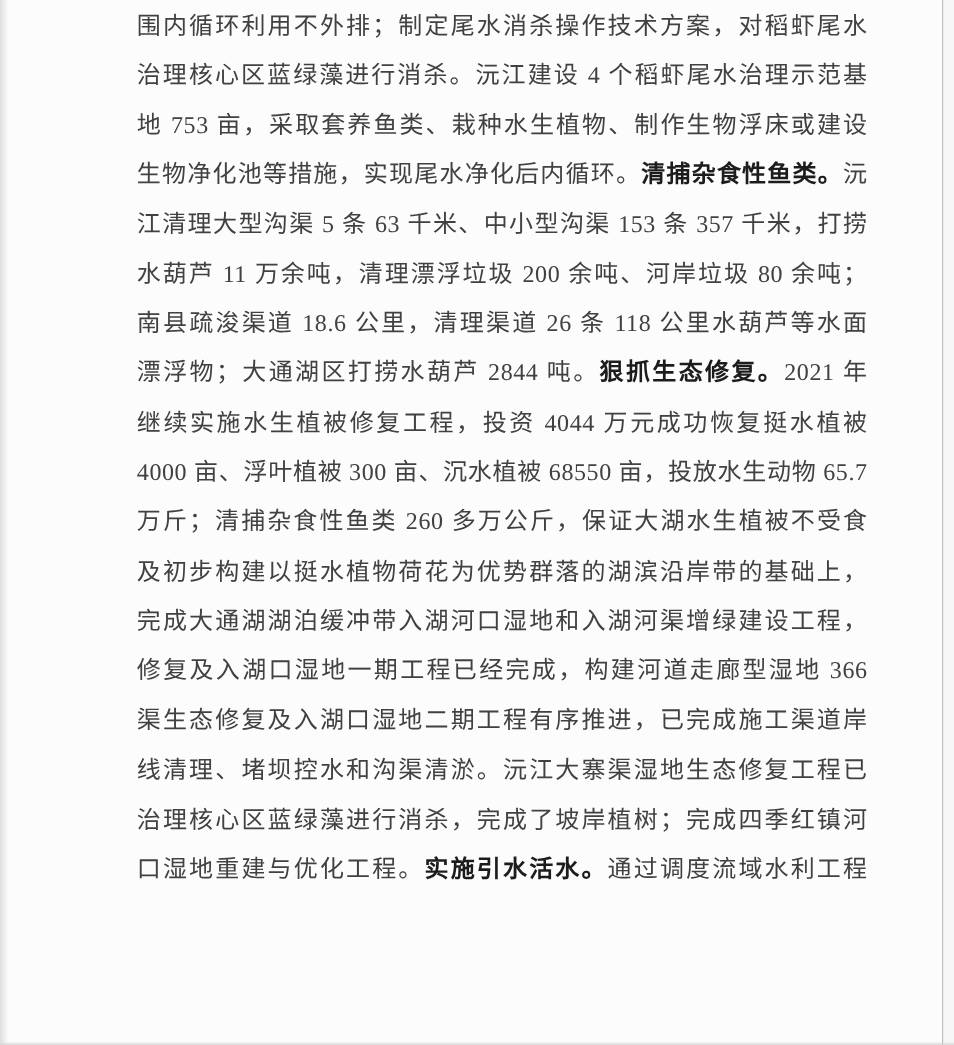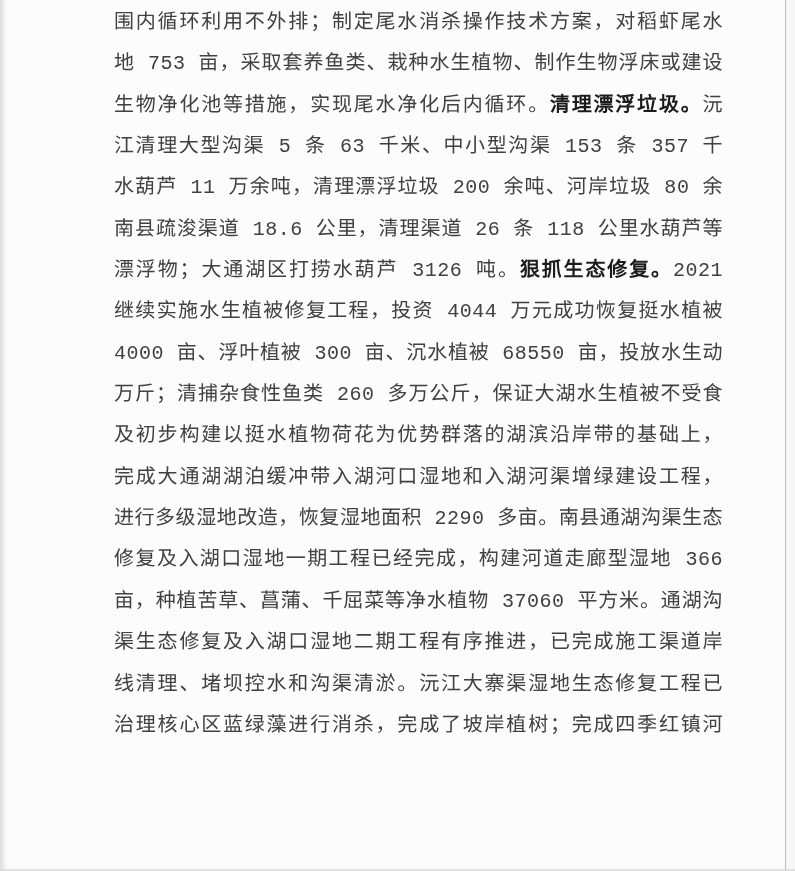--- a/index.html
+++ b/index.html
@@ -7,21 +7,21 @@
     padding: 0;
     background: #f2f2f2;
   }
   .page {
     position: relative;
     width: 795px;
     height: 871px;
     margin: 0;
     background: var(--page-bg, #fcfcfc);
     overflow: hidden;
-    font-family: Liberation Mono, monospace;
+    font-family: Liberation Serif, serif;
   }
   
   .edge-left {
     position: absolute;
     left: 0; top: 0; bottom: 0;
     width: 7px;
     background: linear-gradient(to right, #dedede, rgba(255,255,255,0));
     pointer-events: none;
   }
   .edge-right-line {
@@ -72,34 +72,34 @@
     color: var(--bold-color, #1c1c1c);
   }
 </style>
 </head>
 <body>
 
 <div class="page">
   <div class="edge-right-strip"></div>
   <div class="text-block" id="text-block">
       <div class="line"><span class="run">围内循环利用不外排；制定尾水消杀操作技术方案，对稻虾尾水</span></div>
+      <div class="line"><span class="run">治理核心区蓝绿藻进行消杀。沅江建设 4 个稻虾尾水治理示范基</span></div>
       <div class="line"><span class="run">地 753 亩，采取套养鱼类、栽种水生植物、制作生物浮床或建设</span></div>
-      <div class="line"><span class="run">生物净化池等措施，实现尾水净化后内循环。</span><span class="run bold">清理漂浮垃圾。</span><span class="run">沅</span></div>
+      <div class="line"><span class="run">生物净化池等措施，实现尾水净化后内循环。</span><span class="run bold">清捕杂食性鱼类。</span><span class="run">沅</span></div>
       <div class="line"><span class="run">江清理大型沟渠 5 条 63 千米、中小型沟渠 153 条 357 千米，打捞</span></div>
       <div class="line"><span class="run">水葫芦 11 万余吨，清理漂浮垃圾 200 余吨、河岸垃圾 80 余吨；</span></div>
       <div class="line"><span class="run">南县疏浚渠道 18.6 公里，清理渠道 26 条 118 公里水葫芦等水面</span></div>
-      <div class="line"><span class="run">漂浮物；大通湖区打捞水葫芦 3126 吨。</span><span class="run bold">狠抓生态修复。</span><span class="run">2021 年</span></div>
+      <div class="line"><span class="run">漂浮物；大通湖区打捞水葫芦 2844 吨。</span><span class="run bold">狠抓生态修复。</span><span class="run">2021 年</span></div>
       <div class="line"><span class="run">继续实施水生植被修复工程，投资 4044 万元成功恢复挺水植被</span></div>
       <div class="line"><span class="run">4000 亩、浮叶植被 300 亩、沉水植被 68550 亩，投放水生动物 65.7</span></div>
       <div class="line"><span class="run">万斤；清捕杂食性鱼类 260 多万公斤，保证大湖水生植被不受食</span></div>
       <div class="line"><span class="run">及初步构建以挺水植物荷花为优势群落的湖滨沿岸带的基础上，</span></div>
       <div class="line"><span class="run">完成大通湖湖泊缓冲带入湖河口湿地和入湖河渠增绿建设工程，</span></div>
-      <div class="line"><span class="run">进行多级湿地改造，恢复湿地面积 2290 多亩。南县通湖沟渠生态</span></div>
       <div class="line"><span class="run">修复及入湖口湿地一期工程已经完成，构建河道走廊型湿地 366</span></div>
-      <div class="line"><span class="run">亩，种植苦草、菖蒲、千屈菜等净水植物 37060 平方米。通湖沟</span></div>
       <div class="line"><span class="run">渠生态修复及入湖口湿地二期工程有序推进，已完成施工渠道岸</span></div>
       <div class="line"><span class="run">线清理、堵坝控水和沟渠清淤。沅江大寨渠湿地生态修复工程已</span></div>
       <div class="line"><span class="run">治理核心区蓝绿藻进行消杀，完成了坡岸植树；完成四季红镇河</span></div>
+      <div class="line"><span class="run">口湿地重建与优化工程。</span><span class="run bold">实施引水活水。</span><span class="run">通过调度流域水利工程</span></div>
     </div>
   <div class="edge-left"></div>
   <div class="edge-right-line"></div>
   <div class="edge-bottom"></div>
 </div>
 
 </body></html>

